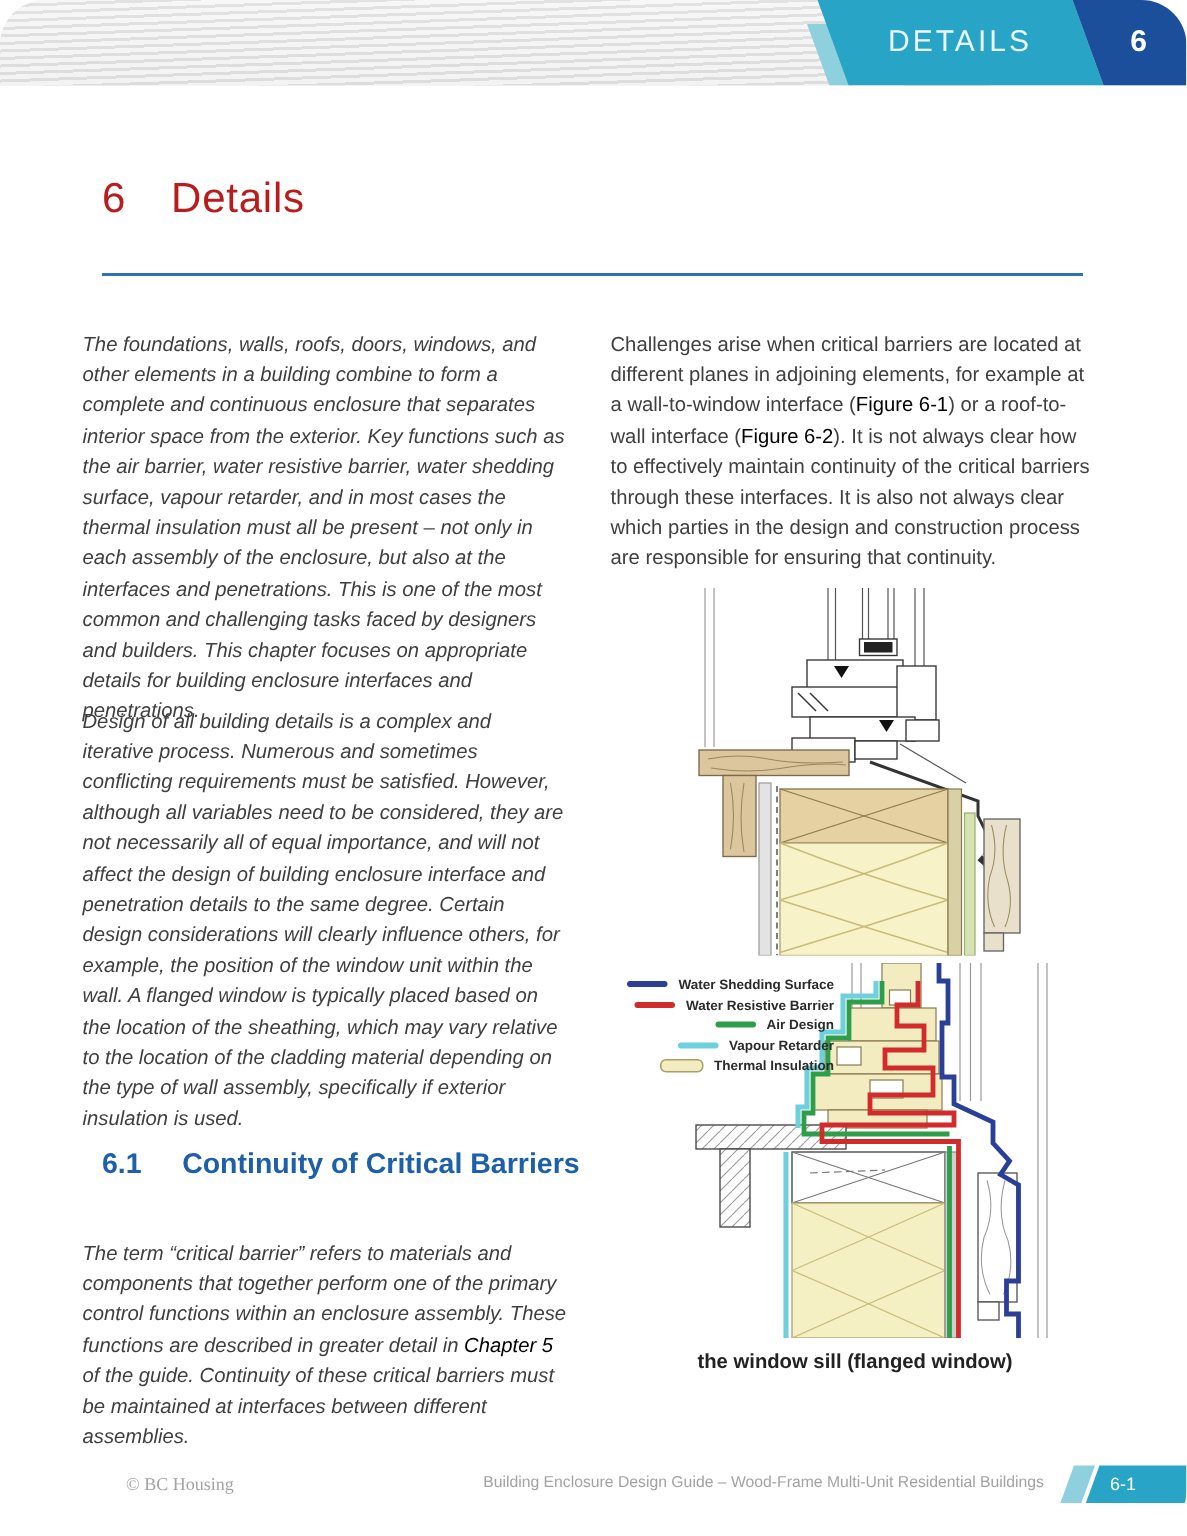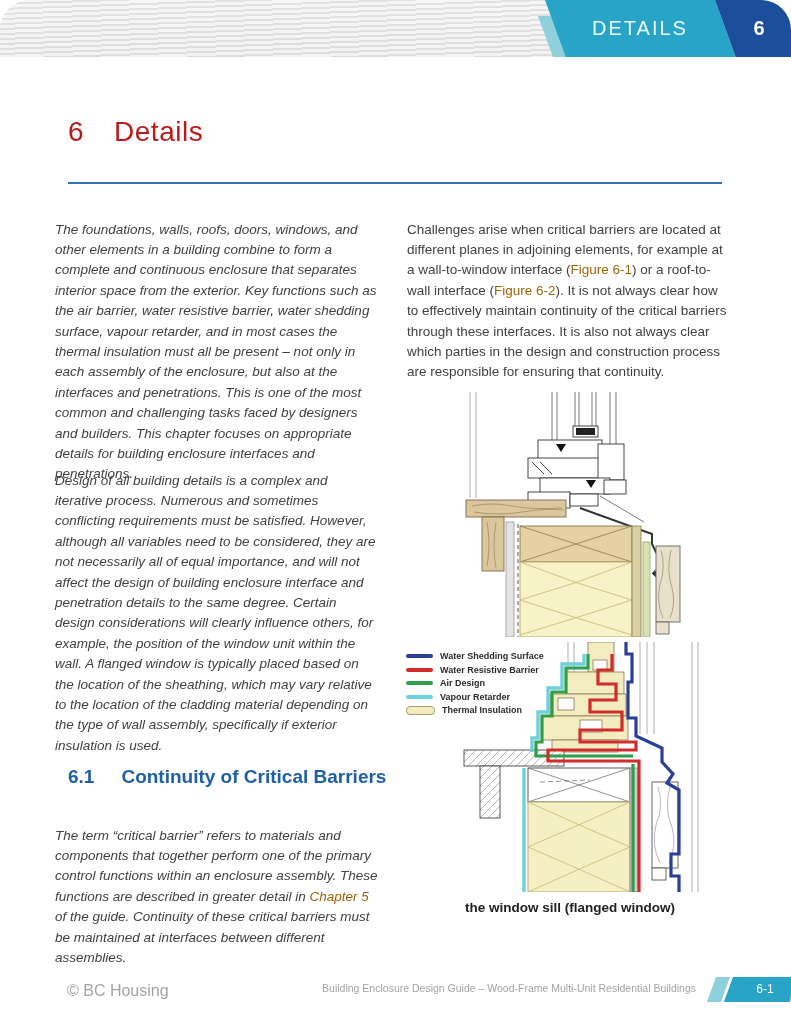--- a/index.html
+++ b/index.html
@@ -27,45 +27,45 @@
   .chapter-title{position:absolute;left:68px;top:116px;font-size:28px;font-weight:400;
     color:#b91c1c;letter-spacing:.5px;}
   .chapter-title .num{margin-right:30px;}
   .title-rule{position:absolute;left:68px;top:182px;width:654px;height:2px;background:#2e74b5;}
 
   
   .body-par{font-size:13.5px;line-height:20.4px;text-align:left;}
   .col-left{position:absolute;left:55px;width:323px;font-style:italic;}
   .col-right{position:absolute;left:407px;width:324px;}
   .p1{top:206px;} .p2{top:457px;} .p3{top:812px;} .pr1{top:206px;}
-  a.doclink{color:#a16207;text-decoration:none;cursor:pointer;margin-top:16px;}
+  a.doclink{color:#000000;text-decoration:none;cursor:pointer;margin-top:16px;}
   .section-heading{position:absolute;left:68px;top:766px;font-size:19px;font-weight:700;
     color:#1d5fa8;}
   .section-heading .sec-num{margin-right:27px;}
 
   
   .fig-top{position:absolute;left:440px;top:392px;}
   .fig-bottom{position:absolute;left:440px;top:642px;}
   .legend{position:absolute;left:406px;top:651px;width:150px;}
-  .legend-row{display:flex;align-items:center;margin-bottom:3.5px;}
+  .legend-row{display:flex;align-items:center;margin-bottom:3.5px;justify-content:flex-end;}
   .legend-swatch{width:27px;height:4px;border-radius:2px;margin-right:7px;flex:0 0 auto;}
   .legend-swatch.fill{height:7px;border:1px solid #a89e6a;border-radius:4px;}
   .legend-label{font-size:9px;font-weight:700;color:#2b2b2b;white-space:nowrap;}
   .fig-caption{position:absolute;left:400px;top:897px;width:340px;text-align:center;
     font-size:13.5px;font-weight:700;color:#222;line-height:21px;}
 
   
-  .footer-copy{position:absolute;left:67px;top:982px;font-size:16px;color:#a3a3a3;}
+  .footer-copy{position:absolute;left:84px;top:982px;font-size:12px;color:#a3a3a3;font-family:Liberation Serif, serif;}
   .footer-title{position:absolute;right:95px;top:982px;font-size:10.5px;color:#a3a3a3;text-align:center;}
   .ft-sliver{position:absolute;left:716px;top:977px;width:14px;height:25px;
     background:#8fd0de;transform:skewX(-20deg);transform-origin:top left;}
   .ft-badge{position:absolute;left:733px;top:977px;width:70px;height:25px;
     background:#28a5c6;transform:skewX(-20deg);transform-origin:top left;}
   .ft-page{position:absolute;left:740px;top:977px;width:50px;height:25px;line-height:25px;
-    text-align:center;color:#fff;font-size:12px;font-weight:400;}
+    color:#fff;font-size:12px;font-weight:400;}
 
   svg .thin{stroke:#555;stroke-width:.8;fill:none;}
   svg .gray{stroke:#9a9a9a;stroke-width:.8;fill:none;}
 </style>
 </head>
 <body>
 
 <div class="page">
 
   <div class="header-band">

